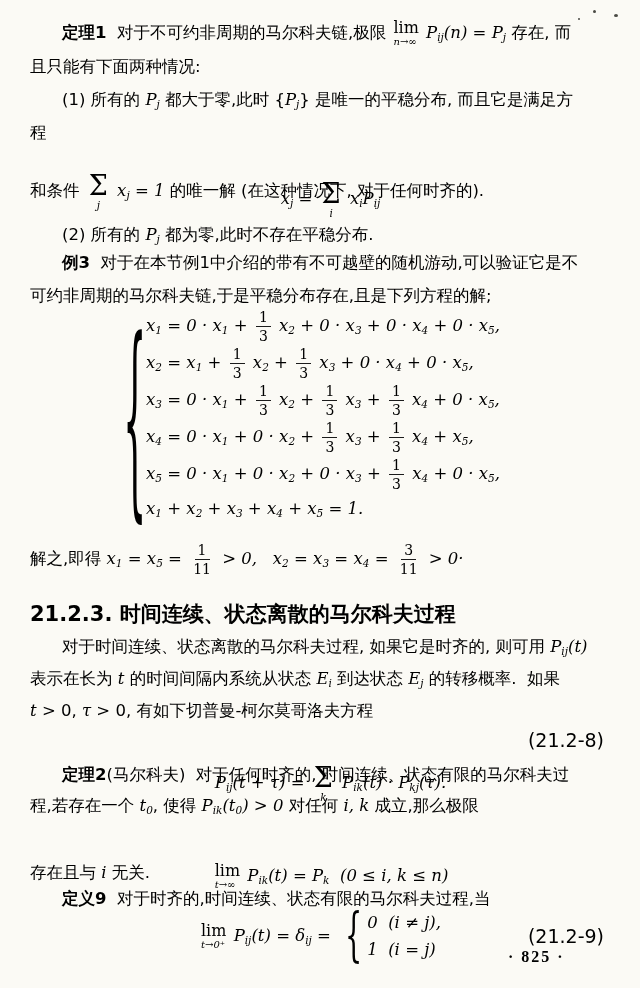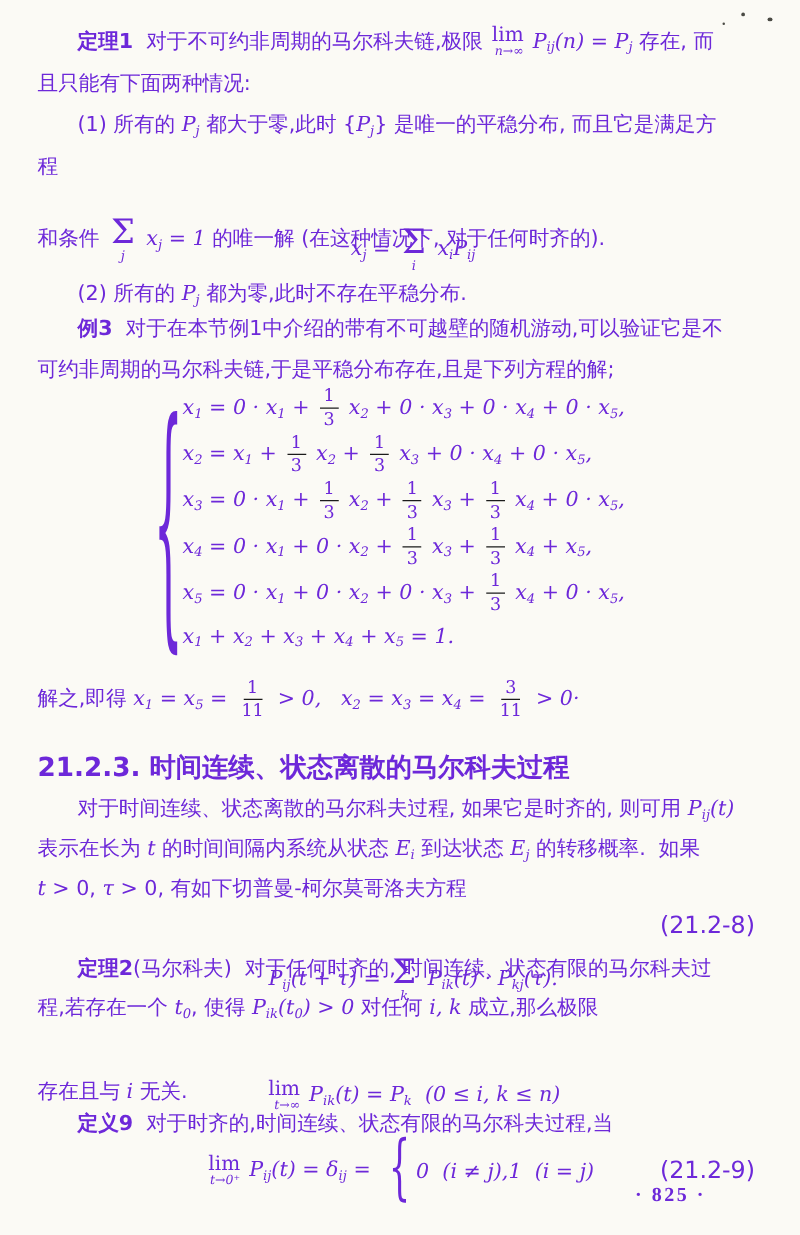--- a/index.html
+++ b/index.html
@@ -33,21 +33,21 @@
   .frac .fd{font-size:14px;padding:2px 3px 0;font-style:normal;}
   
   .sum{
     display:inline-flex;flex-direction:column;align-items:center;
     vertical-align:middle;line-height:1;margin:0 4px;
   }
   .sum .sg{font-size:27px;font-family:"DejaVu Serif",serif;}
   .sum .su{font-size:10.5px;font-style:italic;font-family:"DejaVu Serif",serif;margin-top:1px;}
   
   .lim{
-    display:inline-flex;flex-direction:column;align-items:flex-end;
+    display:inline-flex;flex-direction:column;align-items:flex-start;
     vertical-align:middle;line-height:1;margin:0 2px;
   }
   .lim .lw{font-size:16px;font-family:"DejaVu Serif",serif;}
   .lim .lu{font-size:10px;font-style:italic;font-family:"DejaVu Serif",serif;margin-top:1px;}
   
   .system{display:flex;align-items:center;}
   .brace-wrap{width:22px;height:224px;display:flex;align-items:center;justify-content:center;}
   .brace{
     display:inline-block;font-family:"DejaVu Serif",serif;font-weight:normal;
     font-size:46px;transform:scale(0.8,4.6);transform-origin:center;
@@ -59,30 +59,30 @@
   .eq-label{
     position:absolute;right:36px;top:50%;transform:translateY(-50%);
     font-family:"DejaVu Sans",sans-serif;font-style:normal;font-size:19px;
   }
   .eq-center{display:inline-flex;align-items:center;text-align:left;}
   .cases-brace{
     display:inline-block;font-family:"DejaVu Serif",serif;
     font-size:30px;transform:scale(0.9,1.9);transform-origin:center;
     margin:0 4px 0 8px;
   }
-  .cases-col{display:inline-flex;}
+  .cases-col{display:inline-flex;flex-direction:column;}
   .cases-line{display:block;line-height:27px;white-space:pre-wrap;}
   .heading{font-weight:bold;font-size:21px;line-height:32px;margin-top:12px;}
   .pagenum{font-weight:bold;font-size:16px;letter-spacing:2px;}
   .artifact{position:absolute;background:#4a4a44;border-radius:50%;}
 </style>
 </head>
 <body>
 
-<div class="page" style="background: rgb(251, 250, 245); color: #6d28d9;">
+<div class="page" style="background: rgb(251, 250, 245); color: #000000;">
 
   <span class="artifact abs" style="top:14px;right:22px;width:4px;height:3px;"></span>
   <span class="artifact abs" style="top:10px;right:44px;width:3px;height:3px;"></span>
   <span class="artifact abs" style="top:18px;right:60px;width:2px;height:2px;"></span>
 
   <div class="abs line" style="top:18px;left:62px;"><span class="sg-bt">定理1</span><span class="sg-t">  对于不可约非周期的马尔科夫链,极限 </span><span class="lim"><span class="lw">lim</span><span class="lu">n→∞</span></span><span class="sg-m"> P</span><sub class="sg-b">ij</sub><span class="sg-m">(n) = P</span><sub class="sg-b">j</sub><span class="sg-t"> 存在, 而</span></div>
   <div class="abs line" style="top:52px;left:30px;"><span class="sg-t">且只能有下面两种情况:</span></div>
   <div class="abs line" style="top:85px;left:62px;"><span class="sg-t">(1) 所有的 </span><span class="sg-m">P</span><sub class="sg-b">j</sub><span class="sg-t"> 都大于零,此时 {</span><span class="sg-m">P</span><sub class="sg-b">j</sub><span class="sg-t">} 是唯一的平稳分布, 而且它是满足方</span></div>
   <div class="abs line" style="top:118px;left:30px;"><span class="sg-t">程</span></div>
 

